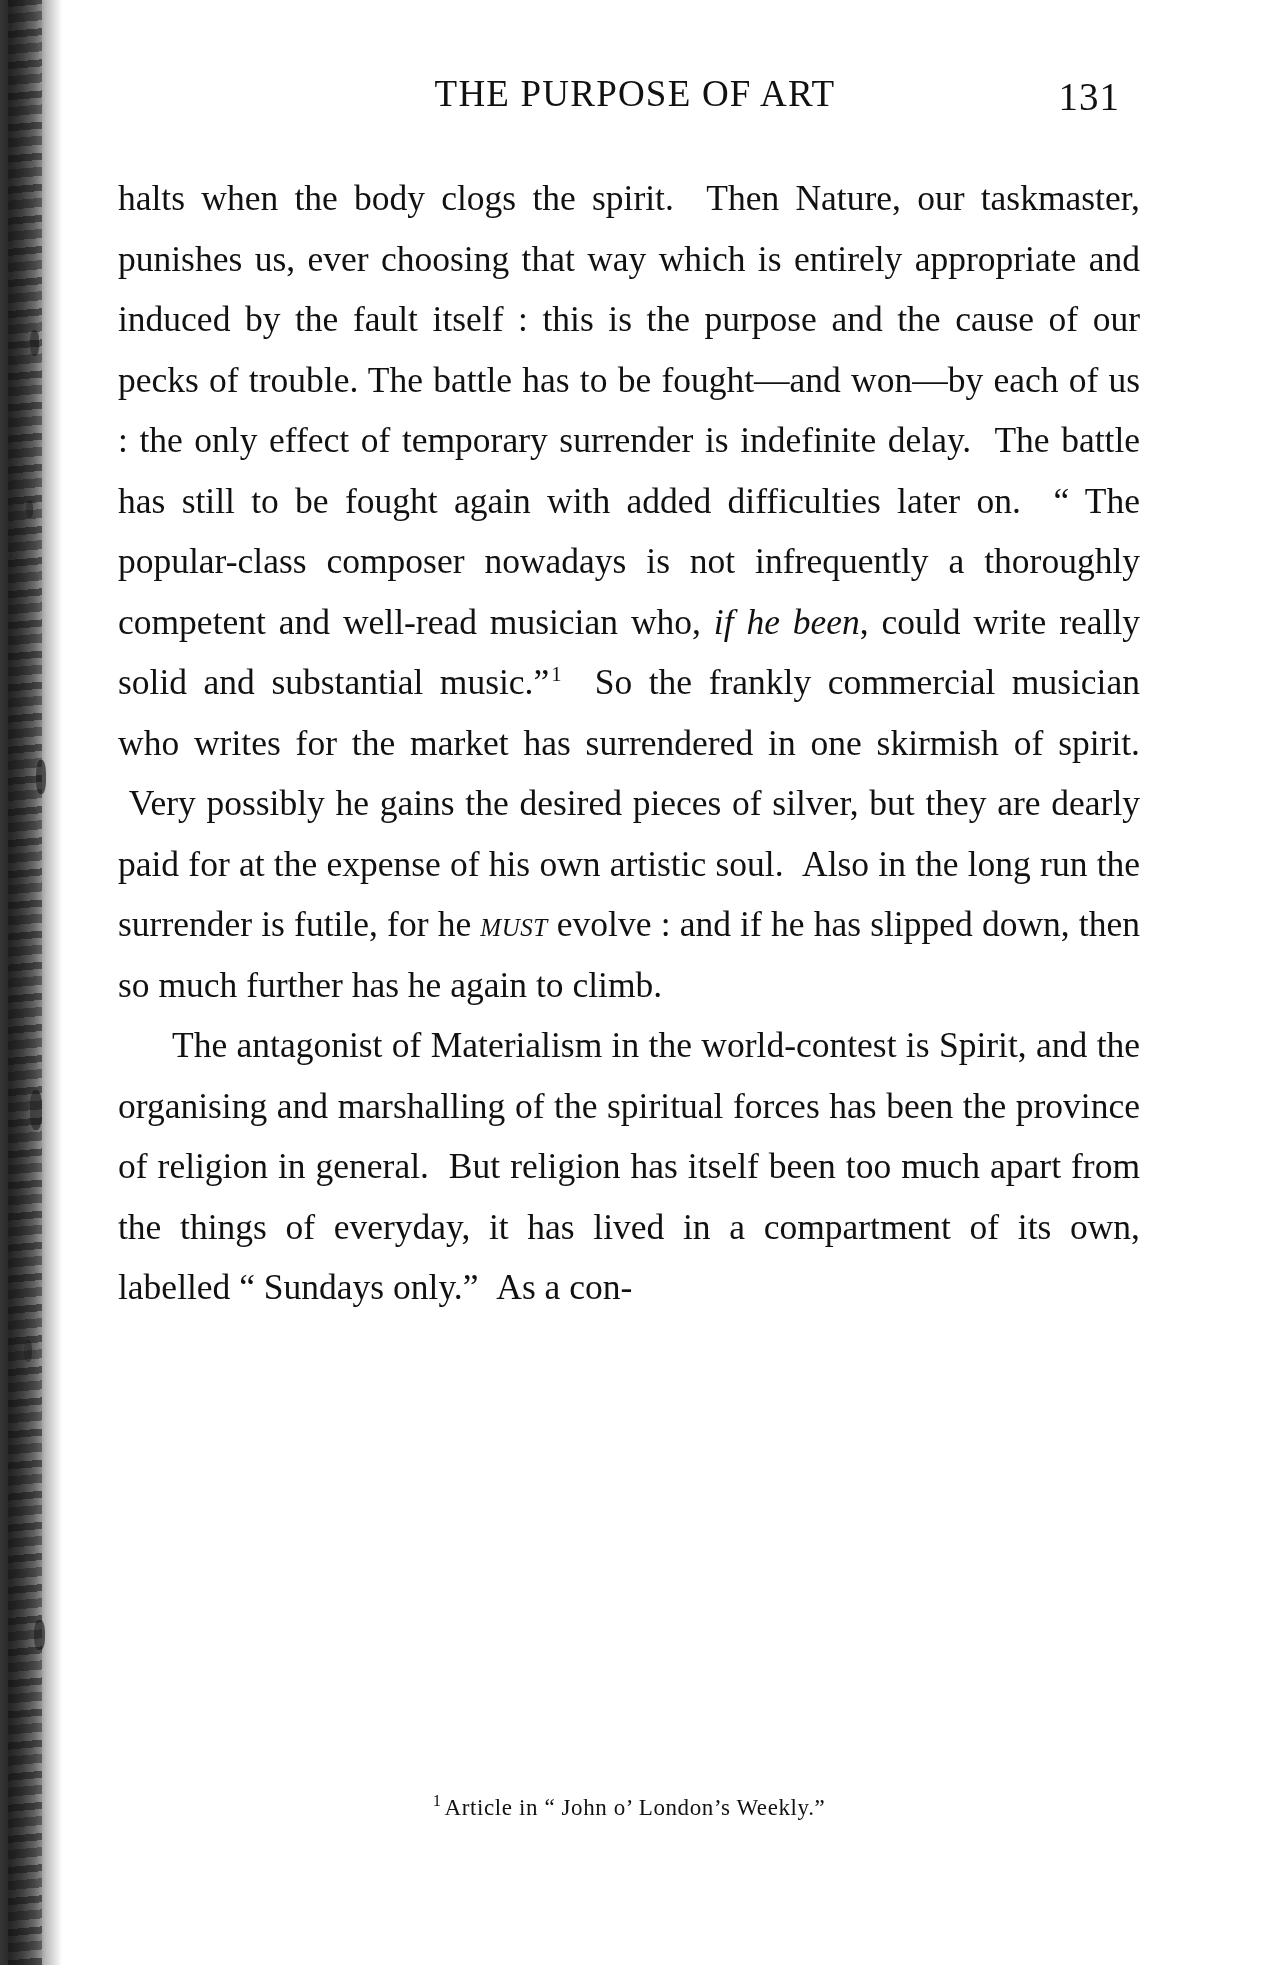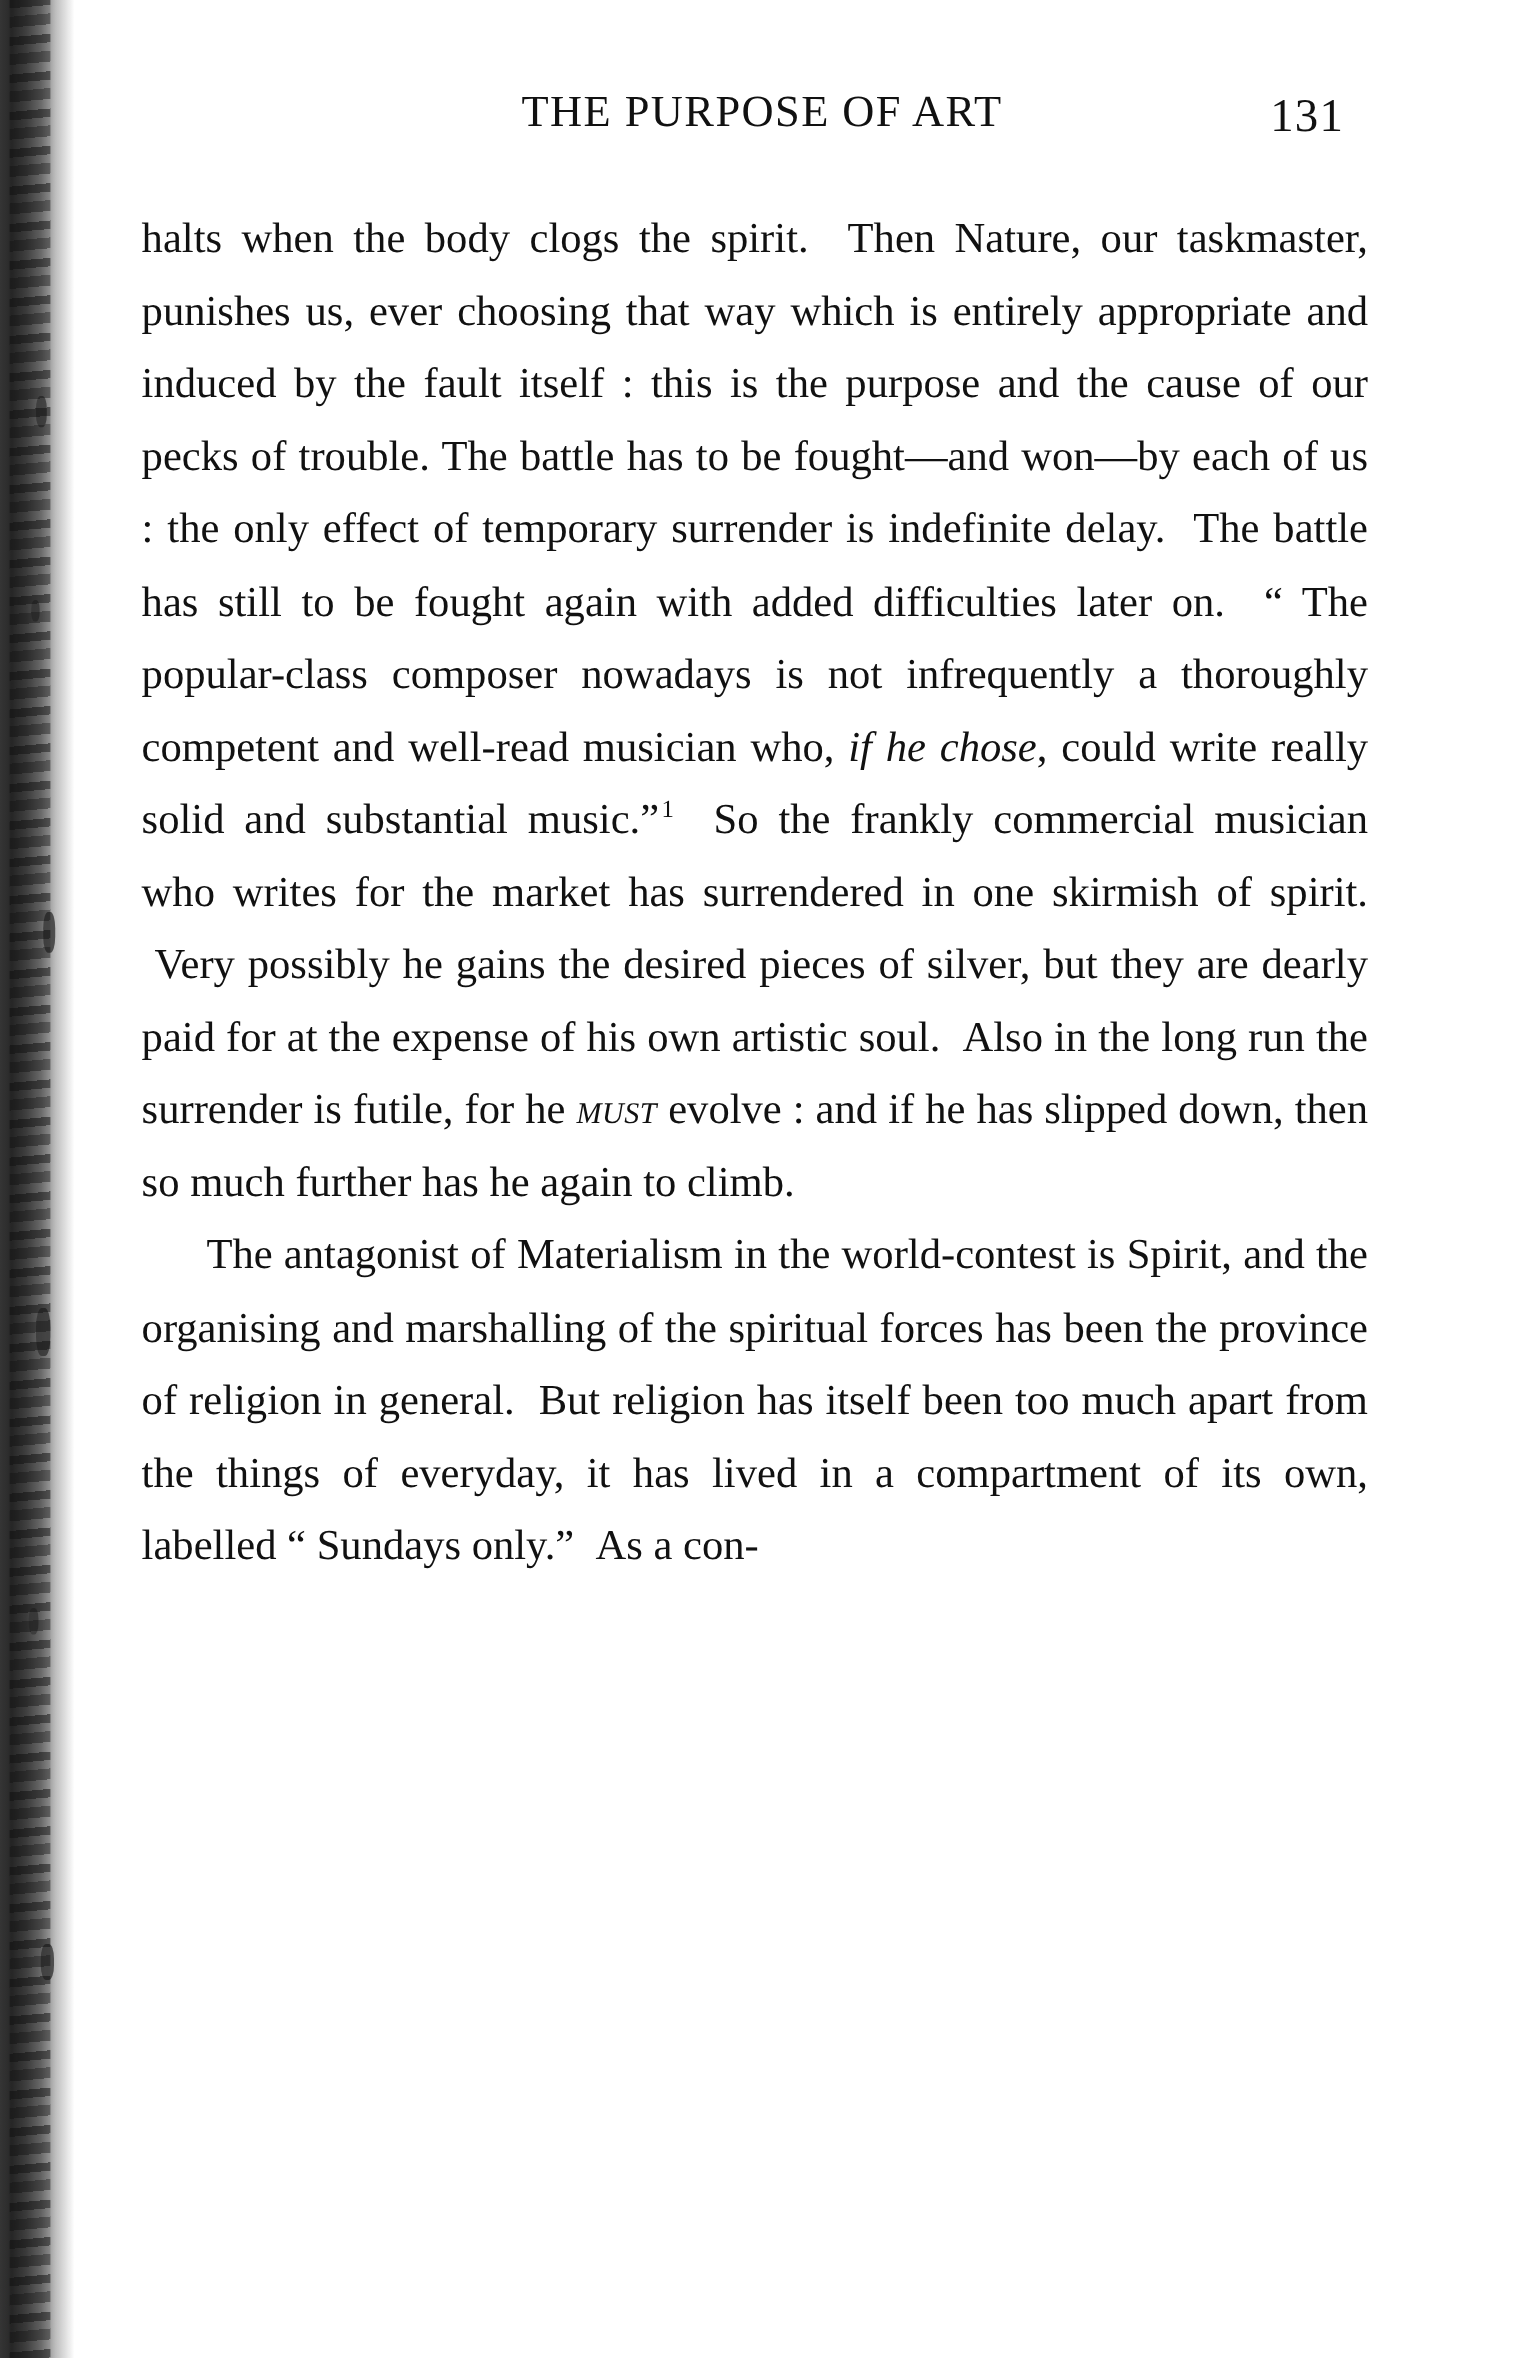--- a/index.html
+++ b/index.html
@@ -164,21 +164,21 @@
       Nature, our taskmaster, punishes us, ever
       choosing that way which is entirely appropriate
       and induced by the fault itself : this is the
       purpose and the cause of our pecks of trouble.
       The battle has to be fought—and won—by
       each of us : the only effect of temporary surrender
       is indefinite delay. &nbsp;The battle has still
       to be fought again with added difficulties later
       on. &nbsp;“ The popular-class composer nowadays
       is not infrequently a thoroughly competent and
-      well-read musician who, <i>if he chose</i>, could write
+      well-read musician who, <i>if he been</i>, could write
       really solid and substantial music.”<sup class="fn">1</sup> &nbsp;So the
       frankly commercial musician who writes for
       the market has surrendered in one skirmish of
       spirit. &nbsp;Very possibly he gains the desired
       pieces of silver, but they are dearly paid for
       at the expense of his own artistic soul. &nbsp;Also
       in the long run the surrender is futile, for he
       <span class="smallcaps">must</span> evolve : and if he has slipped down, then
       so much further has he again to climb.
     </p>
@@ -186,14 +186,17 @@
       The antagonist of Materialism in the world-contest
       is Spirit, and the organising and marshalling
       of the spiritual forces has been the
       province of religion in general. &nbsp;But religion
       has itself been too much apart from the things
       of everyday, it has lived in a compartment of
       its own, labelled “ Sundays only.” &nbsp;As a con-
     </p>
   </div>
 
+  <div class="footnote">
+    <sup>1</sup><span>Article in “ John o’ London’s Weekly.”</span>
+  </div>
 
 </div>
 
 </body></html>

